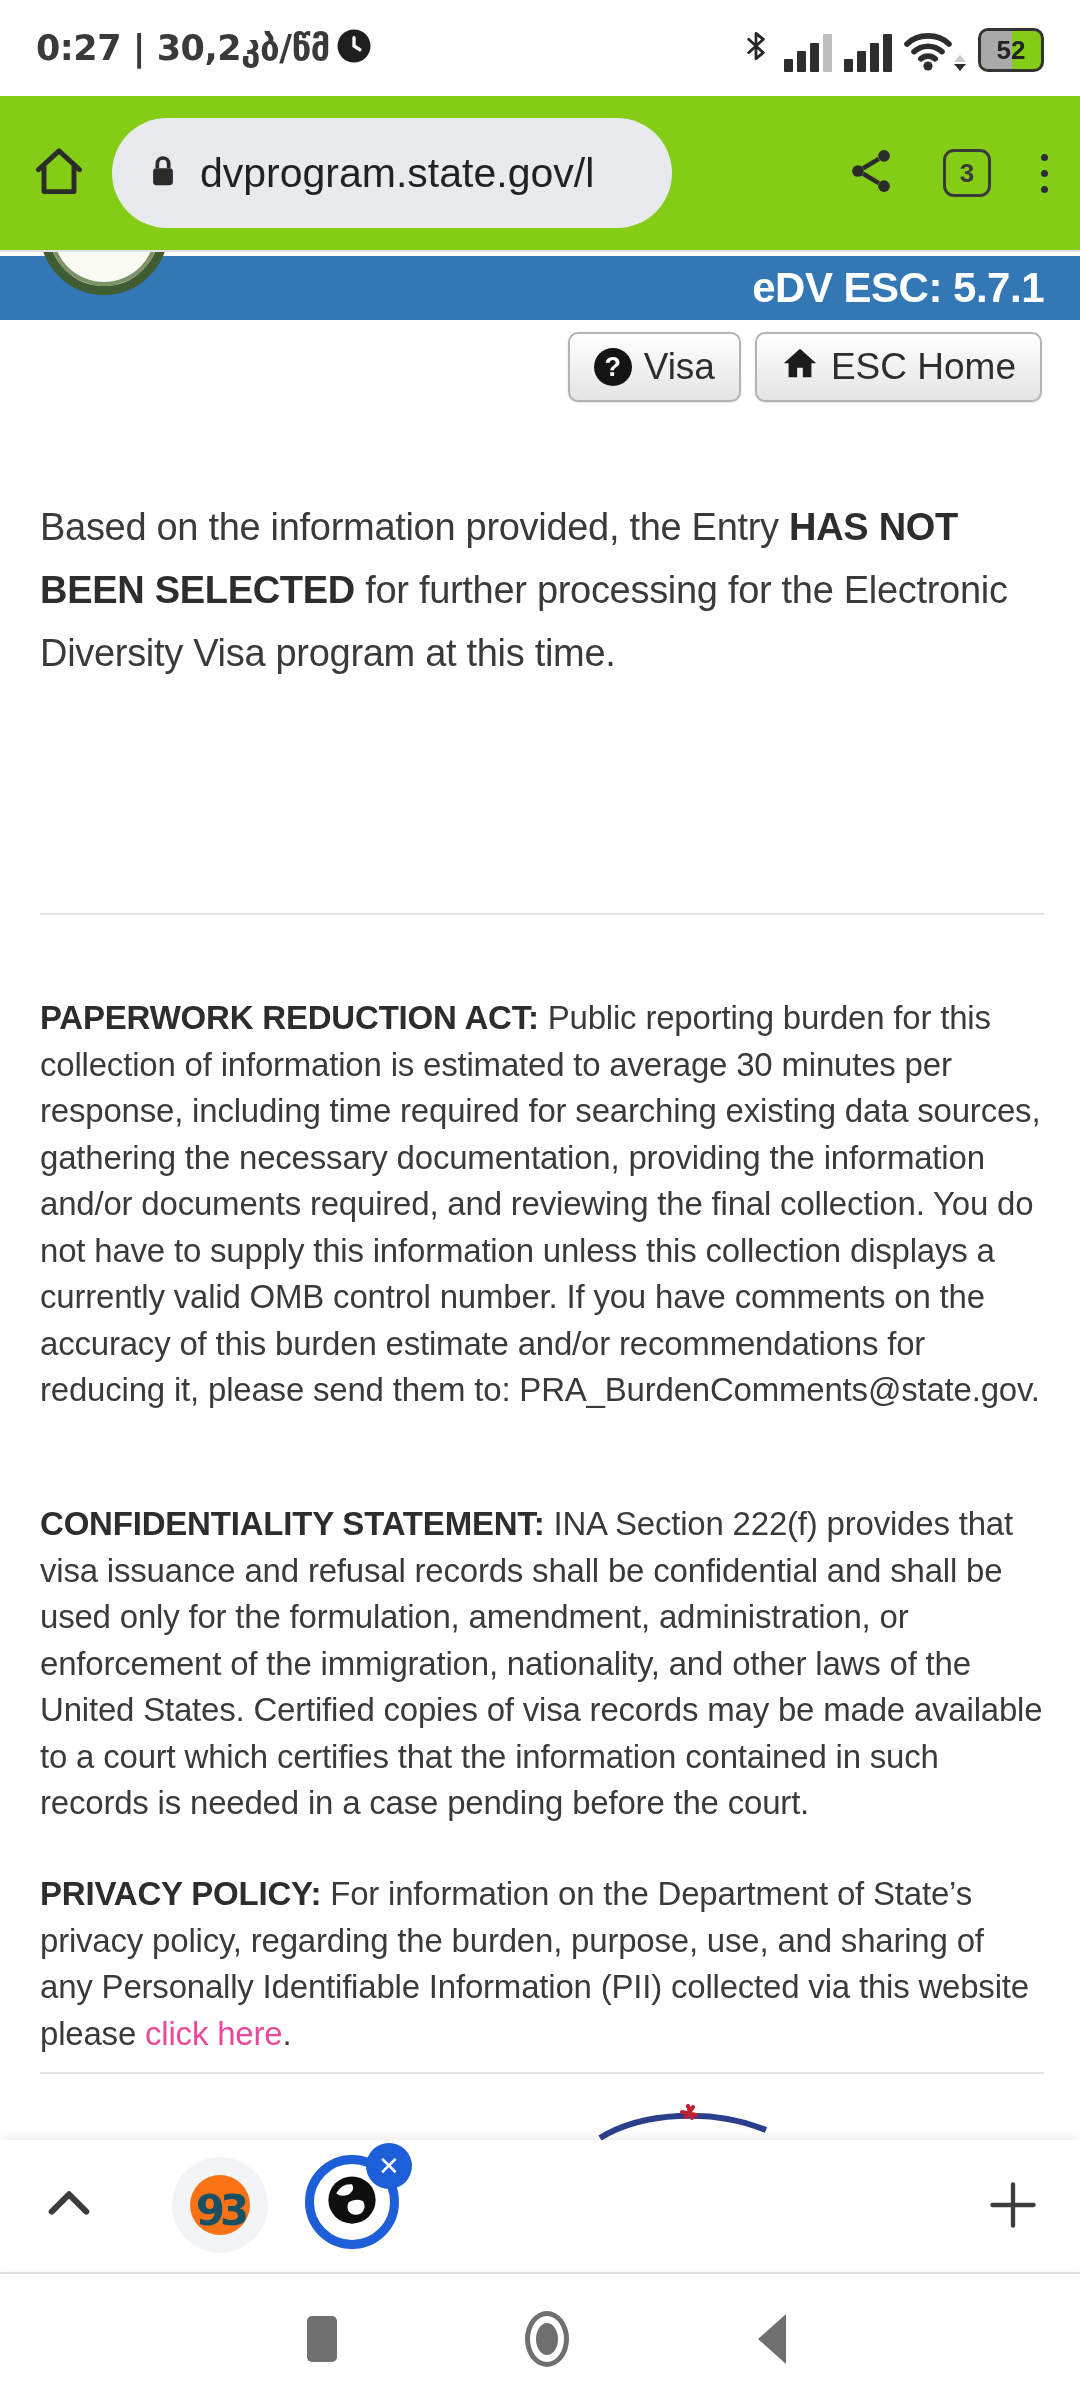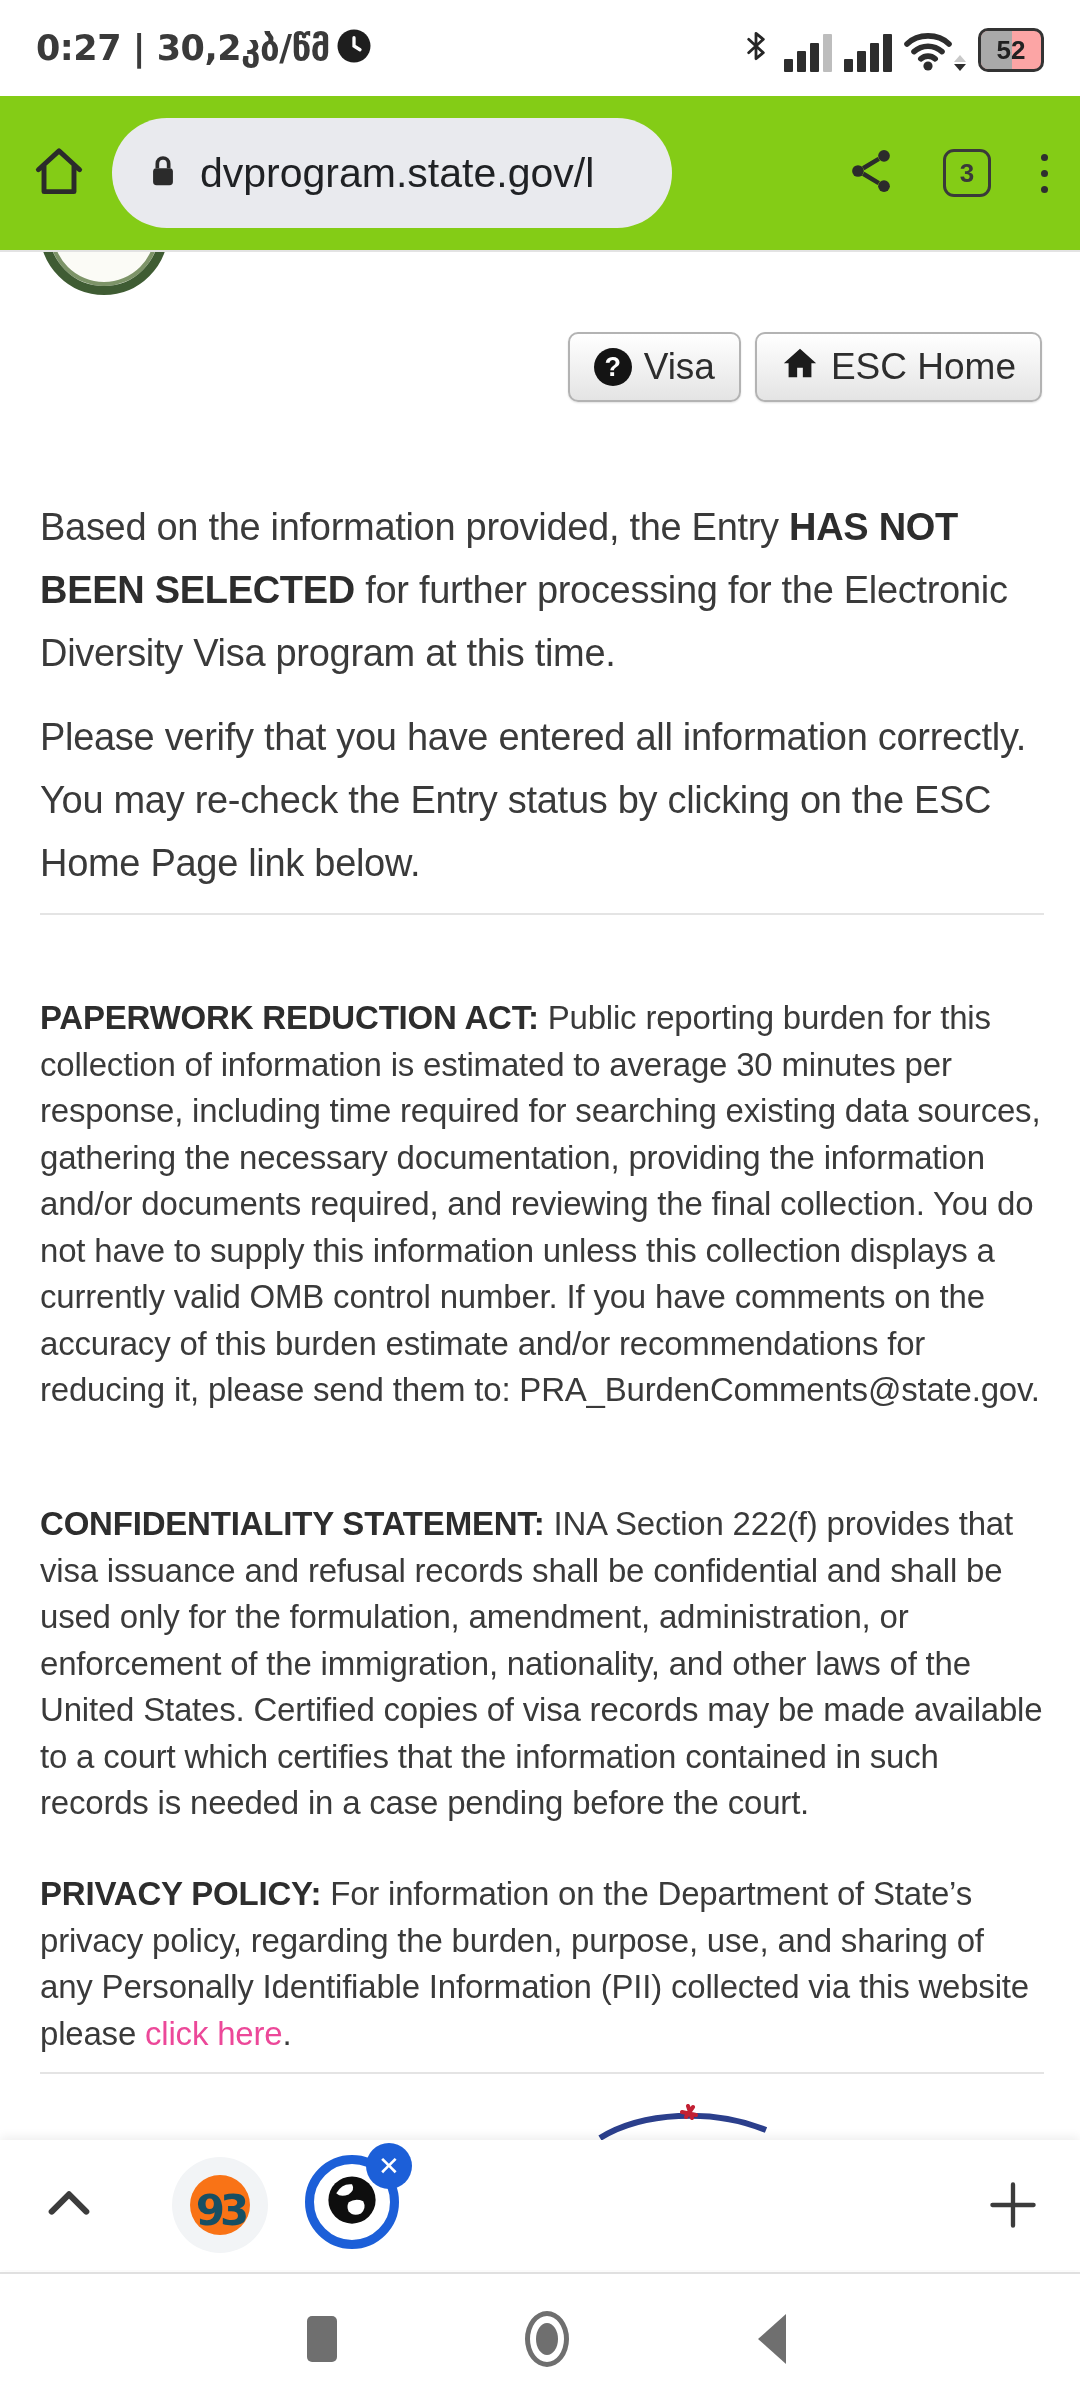--- a/index.html
+++ b/index.html
@@ -17,21 +17,21 @@
   .bars{display:flex;align-items:flex-end;gap:4px;height:40px;}
   .bars i{display:block;width:9px;background:#2d2d2d;border-radius:1px;}
   .bars i.b1{height:13px}.bars i.b2{height:21px}.bars i.b3{height:29px}.bars i.b4{height:38px}
   .bars i.dim{background:#bdbdbd;}
   .wifi-wrap{position:relative;display:flex;align-items:flex-end;}
   .wifi-arrows{display:flex;flex-direction:column;gap:2px;margin-left:2px;margin-bottom:1px;}
   .wifi-arrows b{width:0;height:0;border-left:6px solid transparent;border-right:6px solid transparent;}
   .wifi-arrows b.up{border-bottom:7px solid #c9c9c9;}
   .wifi-arrows b.down{border-top:7px solid #2d2d2d;}
   .battery{position:relative;width:60px;height:38px;border:3px solid #333;border-radius:10px;overflow:hidden;
-    display:flex;align-items:center;justify-content:center;background:#fca5a5;}
+    display:flex;align-items:center;justify-content:center;background:#84cc16;}
   .battery .fill{position:absolute;left:0;top:0;bottom:0;width:52%;background:#a9a9a9;}
   .battery .pct{position:relative;font-size:26px;font-weight:600;color:#222;z-index:1;}
   
   .browser-bar{position:absolute;left:0;top:96px;width:1080px;height:156px;background:#84cc16;
     border-bottom:2px solid #e3e3e3;display:flex;align-items:center;box-sizing:border-box;padding:0 28px;}
   .omnibox{display:flex;align-items:center;background:#e9eaee;border-radius:56px;height:110px;
     width:560px;margin-left:22px;padding:0 34px;box-sizing:border-box;gap:20px;}
   .url-text{font-size:41px;color:#1f2124;white-space:nowrap;overflow:hidden;}
   .browser-actions{display:flex;align-items:center;margin-left:auto;gap:46px;}
   .tab-switcher{width:42px;height:42px;border:3.5px solid #3a3a3a;border-radius:11px;
@@ -165,40 +165,42 @@
       </span>
       <span class="kebab">
           <i></i>
           <i></i>
           <i></i>
         </span>
     </div>
   </div>
 
   <div class="content">
+    <div class="app-bar">
+      <span class="app-bar-title">eDV ESC: 5.7.1</span>
+    </div>
     <div class="dos-seal"></div>
 
     <div class="btn-row">
       <span class="esc-btn">
         <span class="help-badge">?</span>
         <span>Visa</span>
       </span>
       <span class="esc-btn">
         <span>
           <svg width="38" height="38" viewBox="0 0 24 24">
               <path d="M12 3 L22.2 12.2 H19.2 V21 H13.8 V15 H10.2 V21 H4.8 V12.2 H1.8 Z" fill="#1c1c1c"></path>
             </svg>
         </span>
         <span>ESC Home</span>
       </span>
     </div>
 
     <p class="para intro" style="top:206px;"><span>Based on the information provided, the Entry </span><b>HAS NOT BEEN SELECTED</b><span> for further processing for the Electronic Diversity Visa program at this time.</span></p>
 
-    <p class="para intro" style="top:416px;">Please verify that you have entered all information correctly. You may re-check the Entry status by clicking on the ESC Home Page link below.</p>
 
     <hr class="rule" style="top:661px;">
 
     <p class="para legal" style="top:710px;"><b>PAPERWORK REDUCTION ACT:</b><span> Public reporting burden for this collection of information is estimated to average 30 minutes per response, including time required for searching existing data sources, gathering the necessary documentation, providing the information and/or documents required, and reviewing the final collection. You do not have to supply this information unless this collection displays a currently valid OMB control number. If you have comments on the accuracy of this burden estimate and/or recommendations for reducing it, please send them to: PRA_BurdenComments@state.gov.</span></p>
 
     <p class="para legal" style="top:1216px;"><b>CONFIDENTIALITY STATEMENT:</b><span> INA Section 222(f) provides that visa issuance and refusal records shall be confidential and shall be used only for the formulation, amendment, administration, or enforcement of the immigration, nationality, and other laws of the United States. Certified copies of visa records may be made available to a court which certifies that the information contained in such records is needed in a case pending before the court.</span></p>
 
     <p class="para legal" style="top:1586px;"><b>PRIVACY POLICY:</b><span> For information on the Department of State’s privacy policy, regarding the burden, purpose, use, and sharing of any Personally Identifiable Information (PII) collected via this website please </span><a class="inline-link" href="#">click here</a><span>.</span></p>
 
     <hr class="rule" style="top:1820px;">

